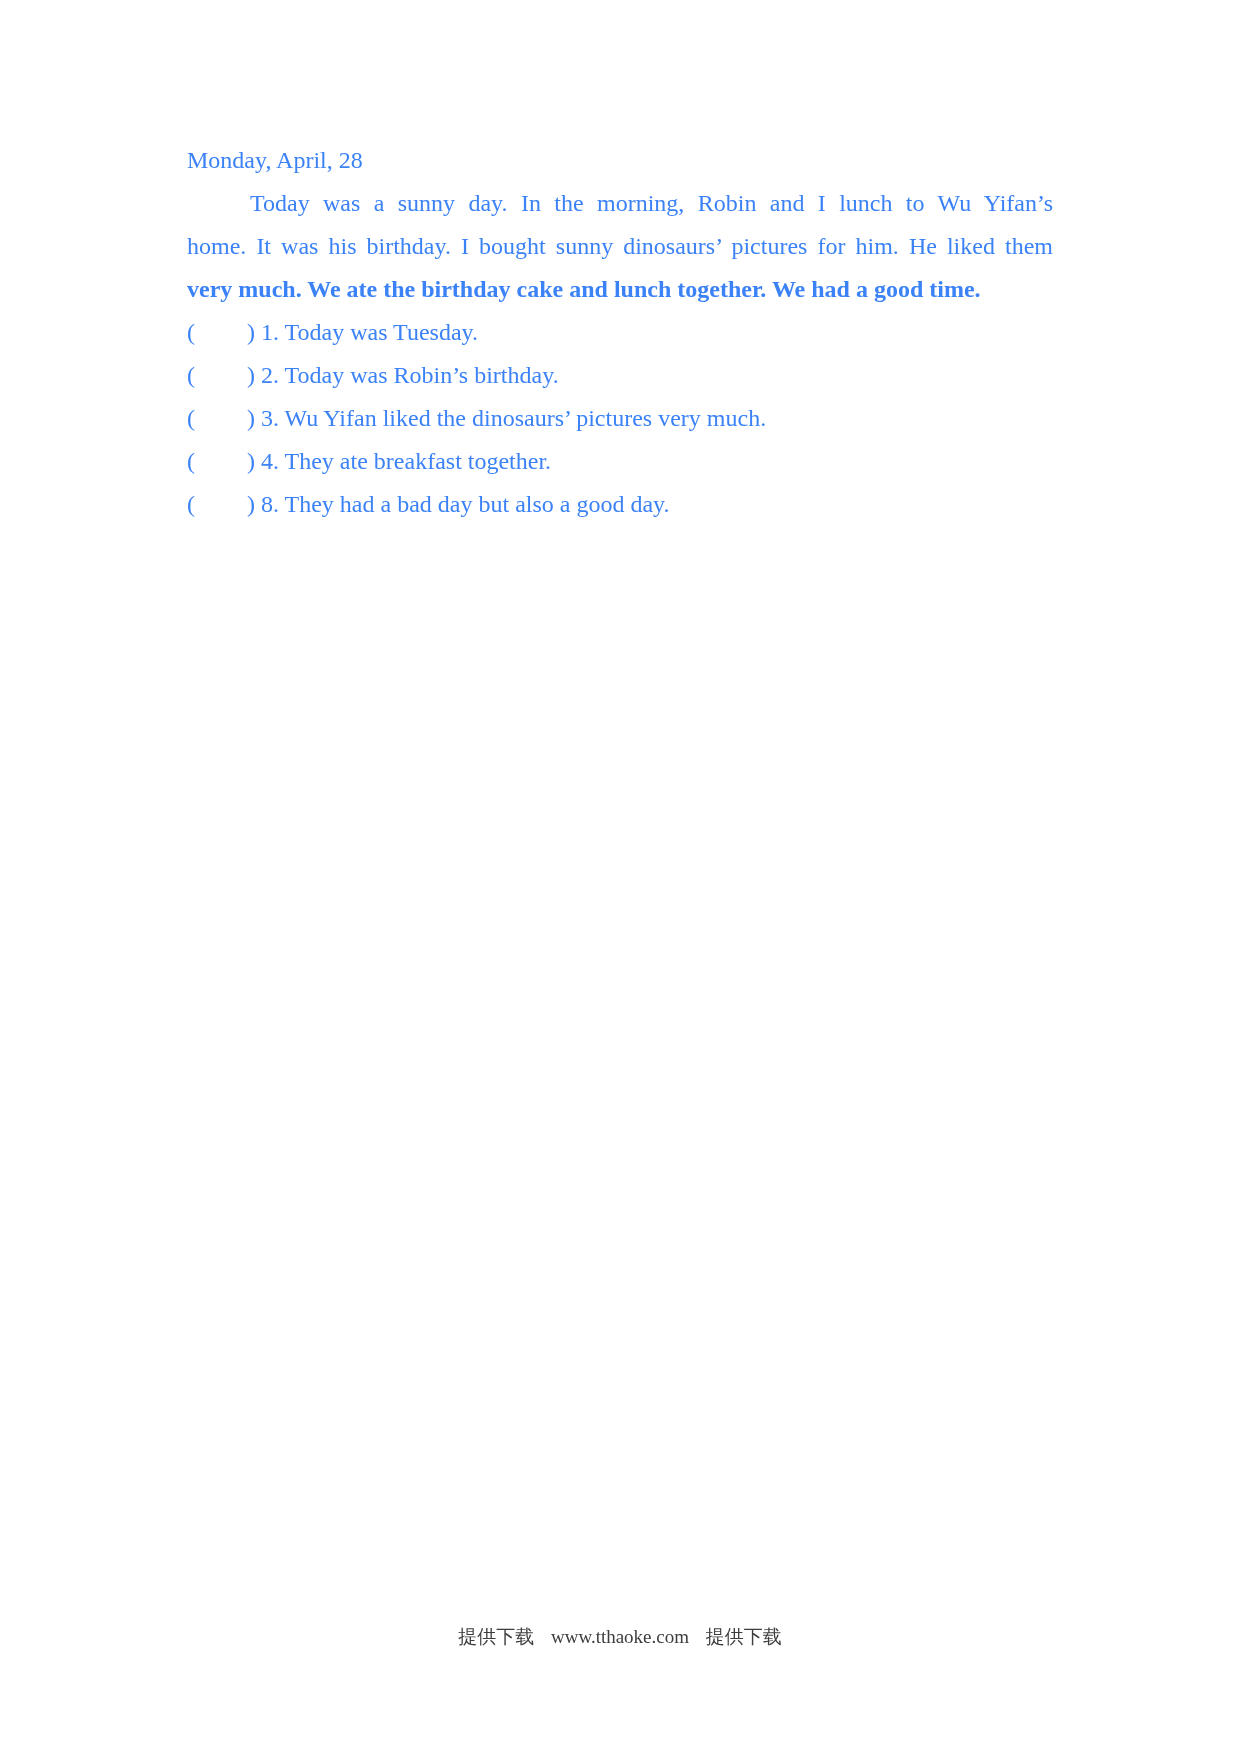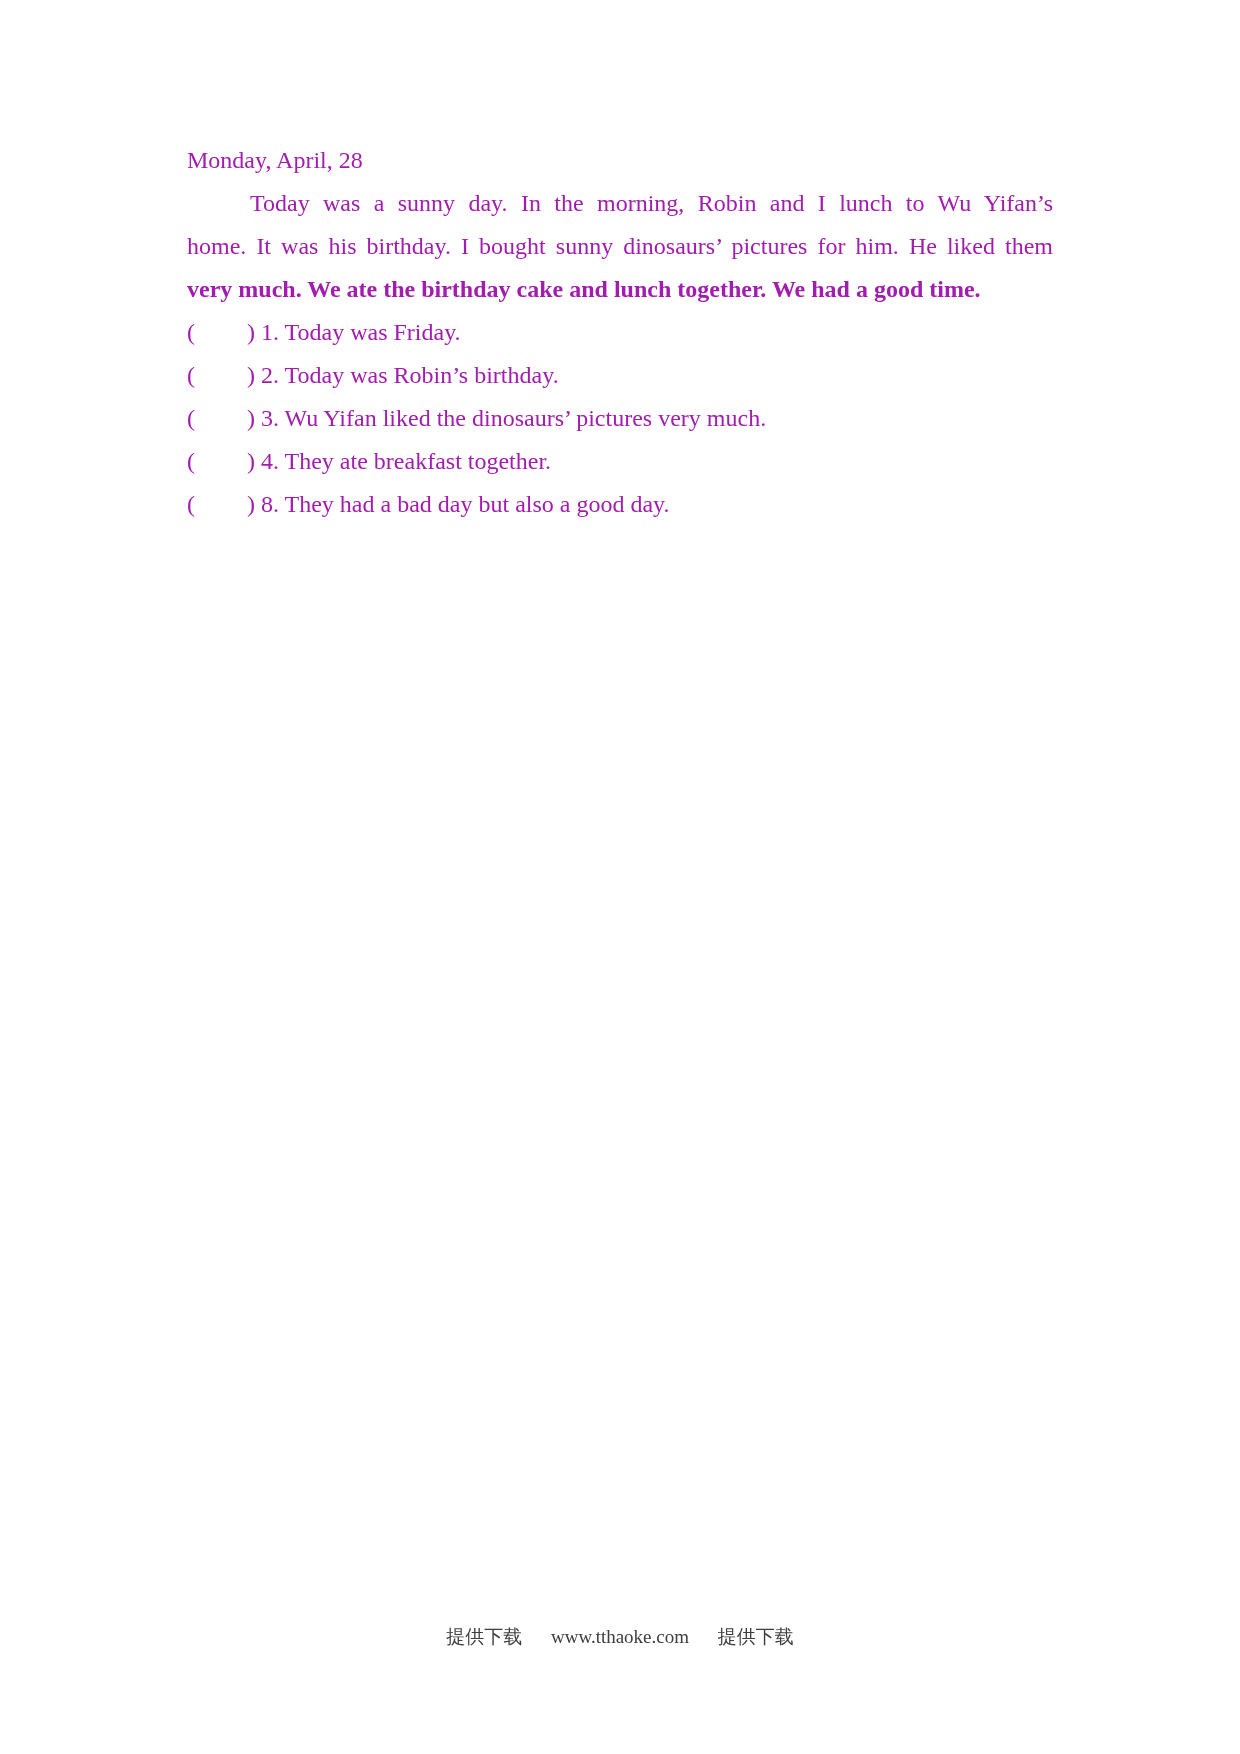--- a/index.html
+++ b/index.html
@@ -20,21 +20,21 @@
     inset: 0;
     background: #ffffff;
   }
   .content {
     position: absolute;
     left: 187px;
     top: 139px;
     width: 866px;
     font-size: 24px;
     line-height: 43px;
-    color: #a21caf;
+    color: #3b82f6;
   }
   .date-line {
     text-align: left;
   }
   .pline {
     text-align: justify;
     text-align-last: justify;
   }
   .pline.first {
     text-indent: 63px;
@@ -56,41 +56,41 @@
     position: absolute;
     left: 0;
     top: 1624px;
     width: 1240px;
     text-align: center;
     font-size: 19px;
     line-height: 26px;
     color: #3d3d3d;
   }
   .footer span + span {
-    margin-left: 24px;
+    margin-left: 12px;
   }
 </style>
 </head>
 <body>
 
 <div class="page">
 
   <div class="content">
 
     <div class="date-line">Monday, April, 28</div>
 
     <div>
       <div class="pline first">Today was a sunny day. In the morning, Robin and I lunch to Wu Yifan’s</div>
       <div class="pline">home. It was his birthday. I bought sunny dinosaurs’ pictures for him. He liked them</div>
       <div class="pline last">very much. We ate the birthday cake and lunch together. We had a good time.</div>
     </div>
 
     <div>
       <div class="q-row">
-        <span class="q-open">(</span><span class="q-text">) 1. Today was Friday.</span>
+        <span class="q-open">(</span><span class="q-text">) 1. Today was Tuesday.</span>
       </div>
       <div class="q-row">
         <span class="q-open">(</span><span class="q-text">) 2. Today was Robin’s birthday.</span>
       </div>
       <div class="q-row">
         <span class="q-open">(</span><span class="q-text">) 3. Wu Yifan liked the dinosaurs’ pictures very much.</span>
       </div>
       <div class="q-row">
         <span class="q-open">(</span><span class="q-text">) 4. They ate breakfast together.</span>
       </div>

